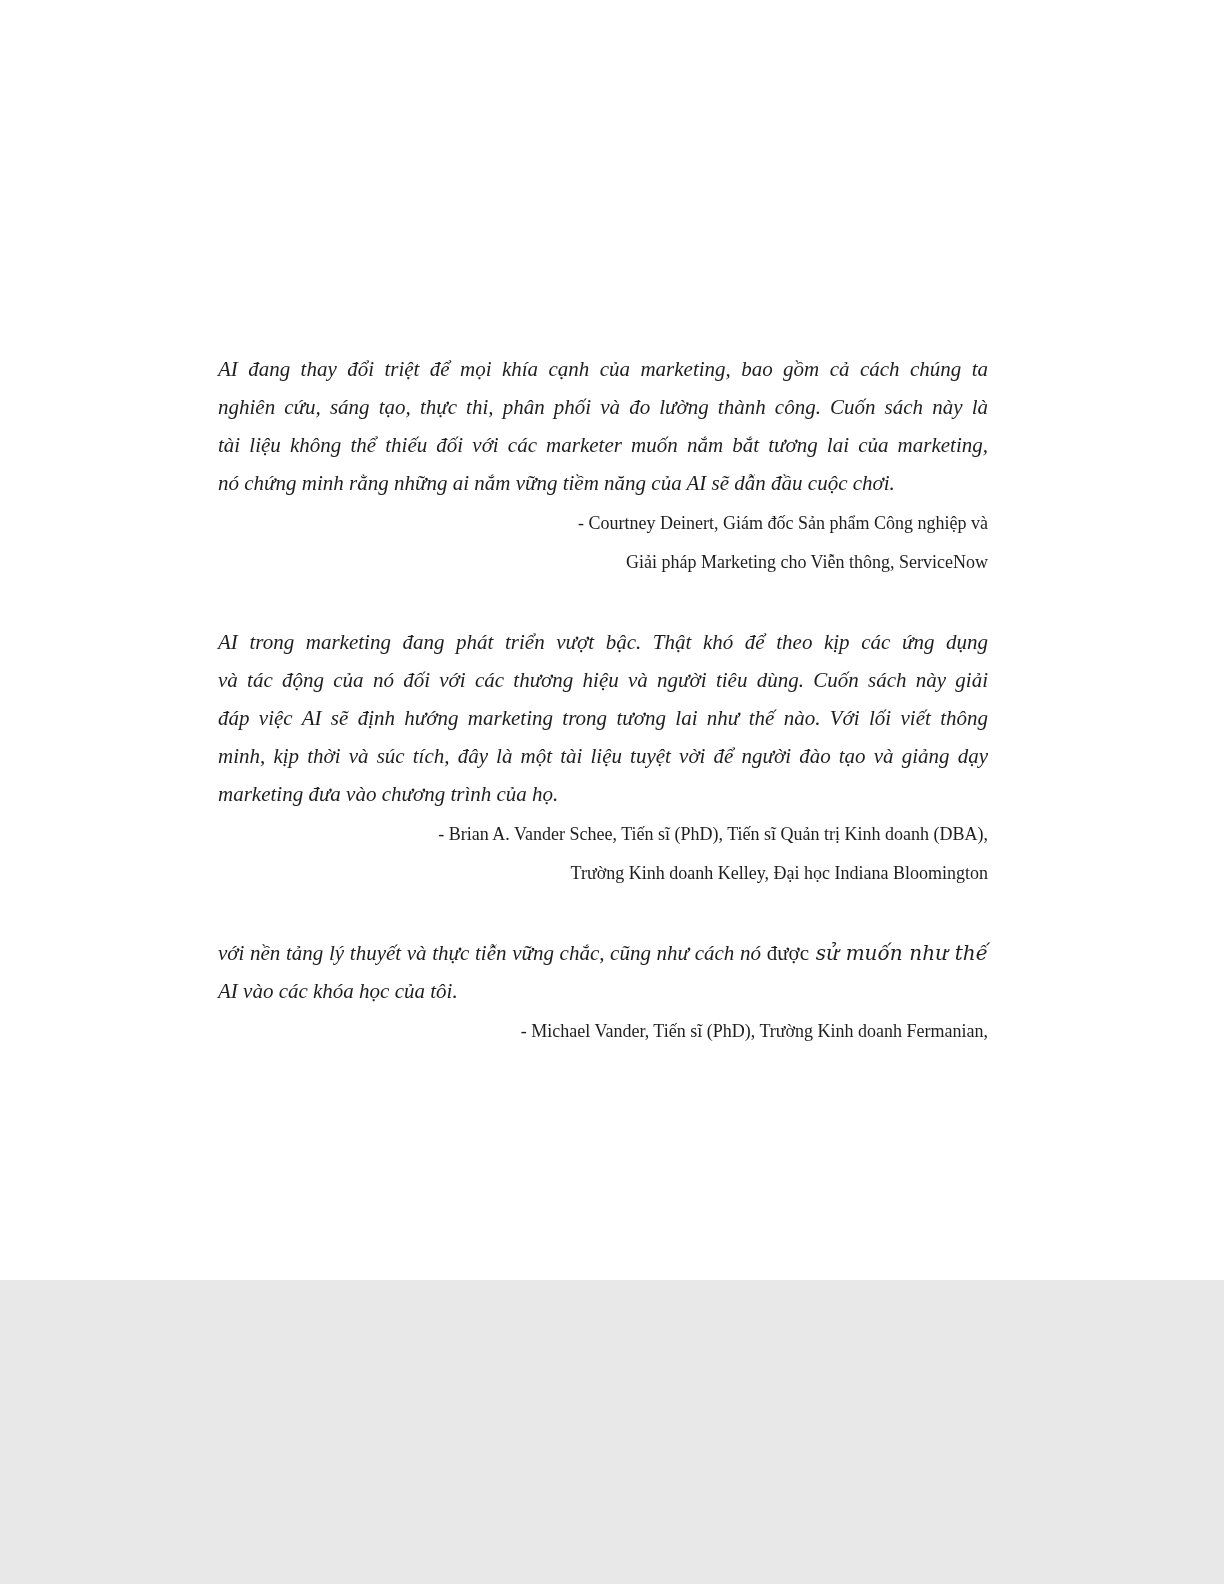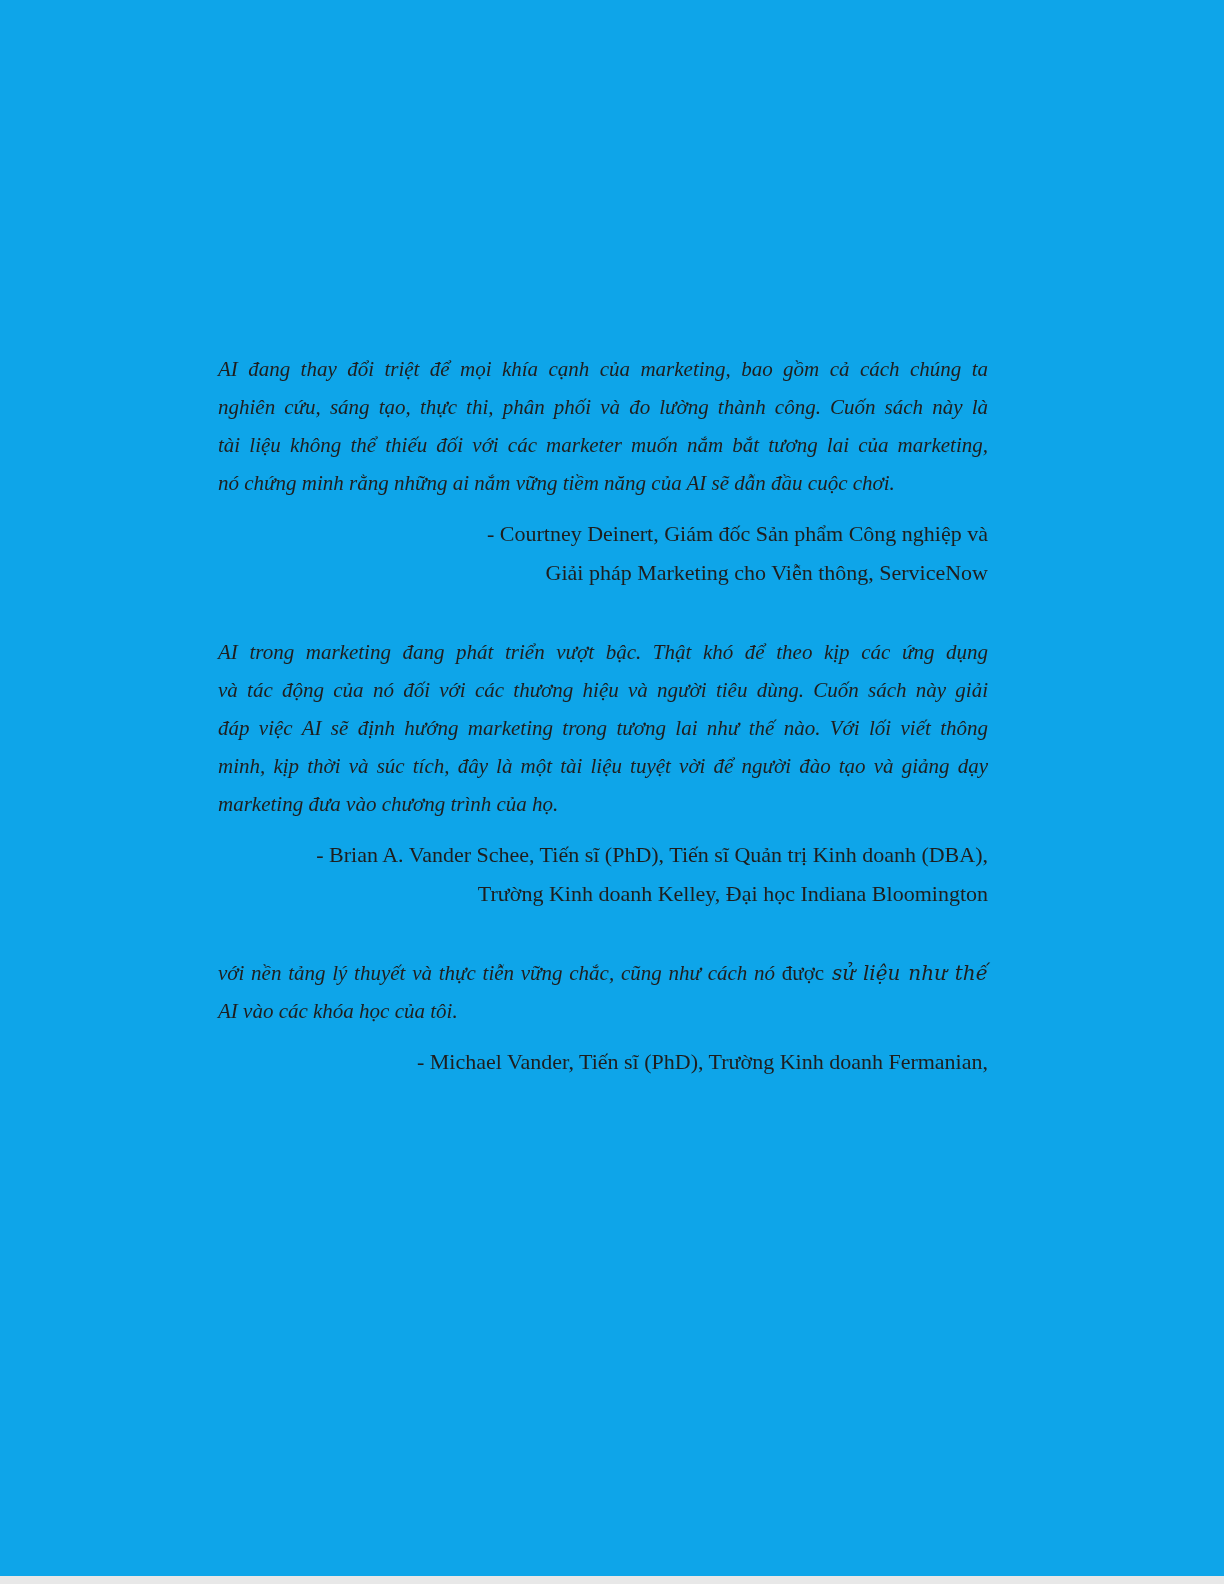--- a/index.html
+++ b/index.html
@@ -3,23 +3,23 @@
 <meta charset="utf-8">
 <style>
   html, body {
     margin: 0;
     padding: 0;
     background: #e8e8e8;
   }
   .page {
     position: relative;
     width: 1224px;
-    height: 1576px;
+    height: 1280px;
     margin: 0 auto;
-    background: #0ea5e9;
+    background: #ffffff;
     color: #1e1e1e;
     font-family: "Liberation Serif", "DejaVu Serif", serif;
     overflow: hidden;
   }
   .content {
     position: absolute;
     left: 218px;
     top: 350px;
     width: 770px;
   }
@@ -41,23 +41,23 @@
   }
   .roman-seg {
     font-style: normal;
   }
   .fallback-seg {
     font-family: "DejaVu Serif", serif;
     font-style: italic;
     font-size: 20px;
   }
   .attribution {
-    margin-top: 12px;
+    margin-top: 2px;
     font-style: normal;
-    font-size: 22px;
+    font-size: 18px;
     line-height: 39px;
     text-align: right;
   }
   .a-line {
     white-space: nowrap;
   }
 </style>
 </head>
 <body>
 
@@ -83,21 +83,21 @@
           <div class="q-line">minh, kịp thời và súc tích, đây là một tài liệu tuyệt vời để người đào tạo và giảng dạy</div>
           <div class="q-line last">marketing đưa vào chương trình của họ.</div>
         </div>
         <div class="attribution">
           <div class="a-line">- Brian A. Vander Schee, Tiến sĩ (PhD), Tiến sĩ Quản trị Kinh doanh (DBA),</div>
           <div class="a-line">Trường Kinh doanh Kelley, Đại học Indiana Bloomington</div>
         </div>
       </section>
       <section class="testimonial">
         <div class="quote">
-          <div class="q-line">với nền tảng lý thuyết và thực tiễn vững chắc, cũng như cách nó <span class="roman-seg">được</span><span class="fallback-seg"> sử liệu như thế</span></div>
+          <div class="q-line">với nền tảng lý thuyết và thực tiễn vững chắc, cũng như cách nó <span class="roman-seg">được</span><span class="fallback-seg"> sử muốn như thế</span></div>
           <div class="q-line last">AI vào các khóa học của tôi.</div>
         </div>
         <div class="attribution">
           <div class="a-line">- Michael Vander, Tiến sĩ (PhD), Trường Kinh doanh Fermanian,</div>
         </div>
       </section>
     </main>
 </div>
 
 </body></html>

